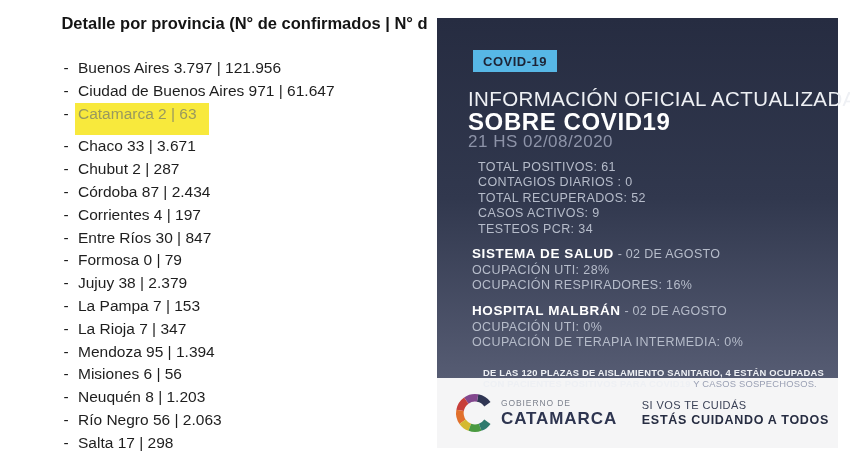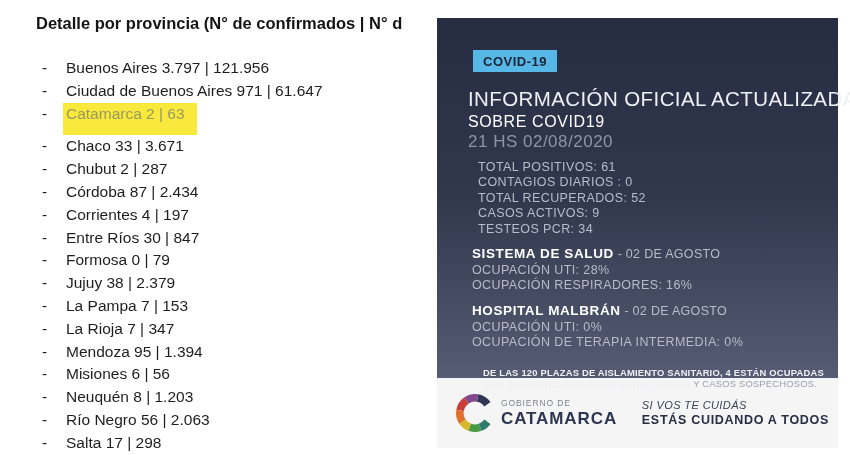--- a/index.html
+++ b/index.html
@@ -6,21 +6,21 @@
   html, body { margin: 0; padding: 0; }
   body {
     width: 850px; height: 455px;
     background: #ffffff;
     font-family: "Liberation Sans", sans-serif;
     position: relative;
     overflow: hidden;
   }
 
   
-  .left-panel { position: absolute; left: 36px; top: 14px; width: 393px; overflow: hidden; }
+  .left-panel { position: absolute; left: 48px; top: 14px; width: 393px; overflow: hidden; text-align: center; }
   .left-title {
     font-size: 16.5px; font-weight: bold; color: #141414;
     white-space: nowrap; overflow: hidden;
   }
   .prov-list { list-style: none; margin: 24px 0 0 0; padding: 0; }
   .prov-row { display: flex; font-size: 15.5px; color: #1e1e1e; line-height: 22.8px; }
   .dash { width: 30px; padding-left: 6px; flex: 0 0 30px; }
   .ptext { white-space: nowrap; }
   .ptext.hl {
     background: #f8e93c;
@@ -47,22 +47,22 @@
     padding: 4px 10px 3px 10px;
     border-radius: 0;
   }
   .title1 {
     margin-top: 16px;
     font-size: 20.5px; line-height: 22px;
     color: #eef0f4; font-weight: 400; letter-spacing: .4px;
     white-space: nowrap;
   }
   .title2 {
-    font-size: 16px; line-height: 23px;
-    color: #ffffff; font-weight: normal; letter-spacing: .6px;
+    font-size: 24px; line-height: 23px;
+    color: #ffffff; font-weight: bold; letter-spacing: .6px;
   }
   .date { font-size: 17px; line-height: 18px; color: #8d93a8; letter-spacing: .5px; }
 
   .stats { margin: 9px 0 0 10px; }
   .stat-line {
     font-size: 12.5px; line-height: 15.4px;
     color: #b6bcca; letter-spacing: .4px;
     white-space: nowrap;
   }
 
@@ -85,21 +85,21 @@
     background: #f5f5f6;
     display: flex; align-items: center; justify-content: space-between;
     padding: 0 9px 0 17px;
   }
   .logo { display: flex; align-items: center; }
   .logo-mark { width: 42px; height: 42px; flex: 0 0 42px; }
   .logo-text { margin-left: 5px; }
   .logo-small { font-size: 8.5px; color: #7d828e; letter-spacing: .9px; }
   .logo-big { font-size: 17px; color: #2e3550; font-weight: bold; letter-spacing: .9px; margin-top: 1px; }
   .tagline { }
-  .tag1 { font-size: 11px; color: #3a4156; letter-spacing: .4px; font-style: italic; }
+  .tag1 { font-size: 11px; color: #3a4156; letter-spacing: .4px; }
   .tag2 { font-size: 12.5px; color: #272d42; font-weight: bold; letter-spacing: .7px; margin-top: 2px; }
 </style>
 </head>
 <body>
 
 <div class="left-panel">
   <div class="left-title">Detalle por provincia (N° de confirmados | N° d</div>
   <ul class="prov-list">
       <li class="prov-row">
         <span class="dash">-</span>

